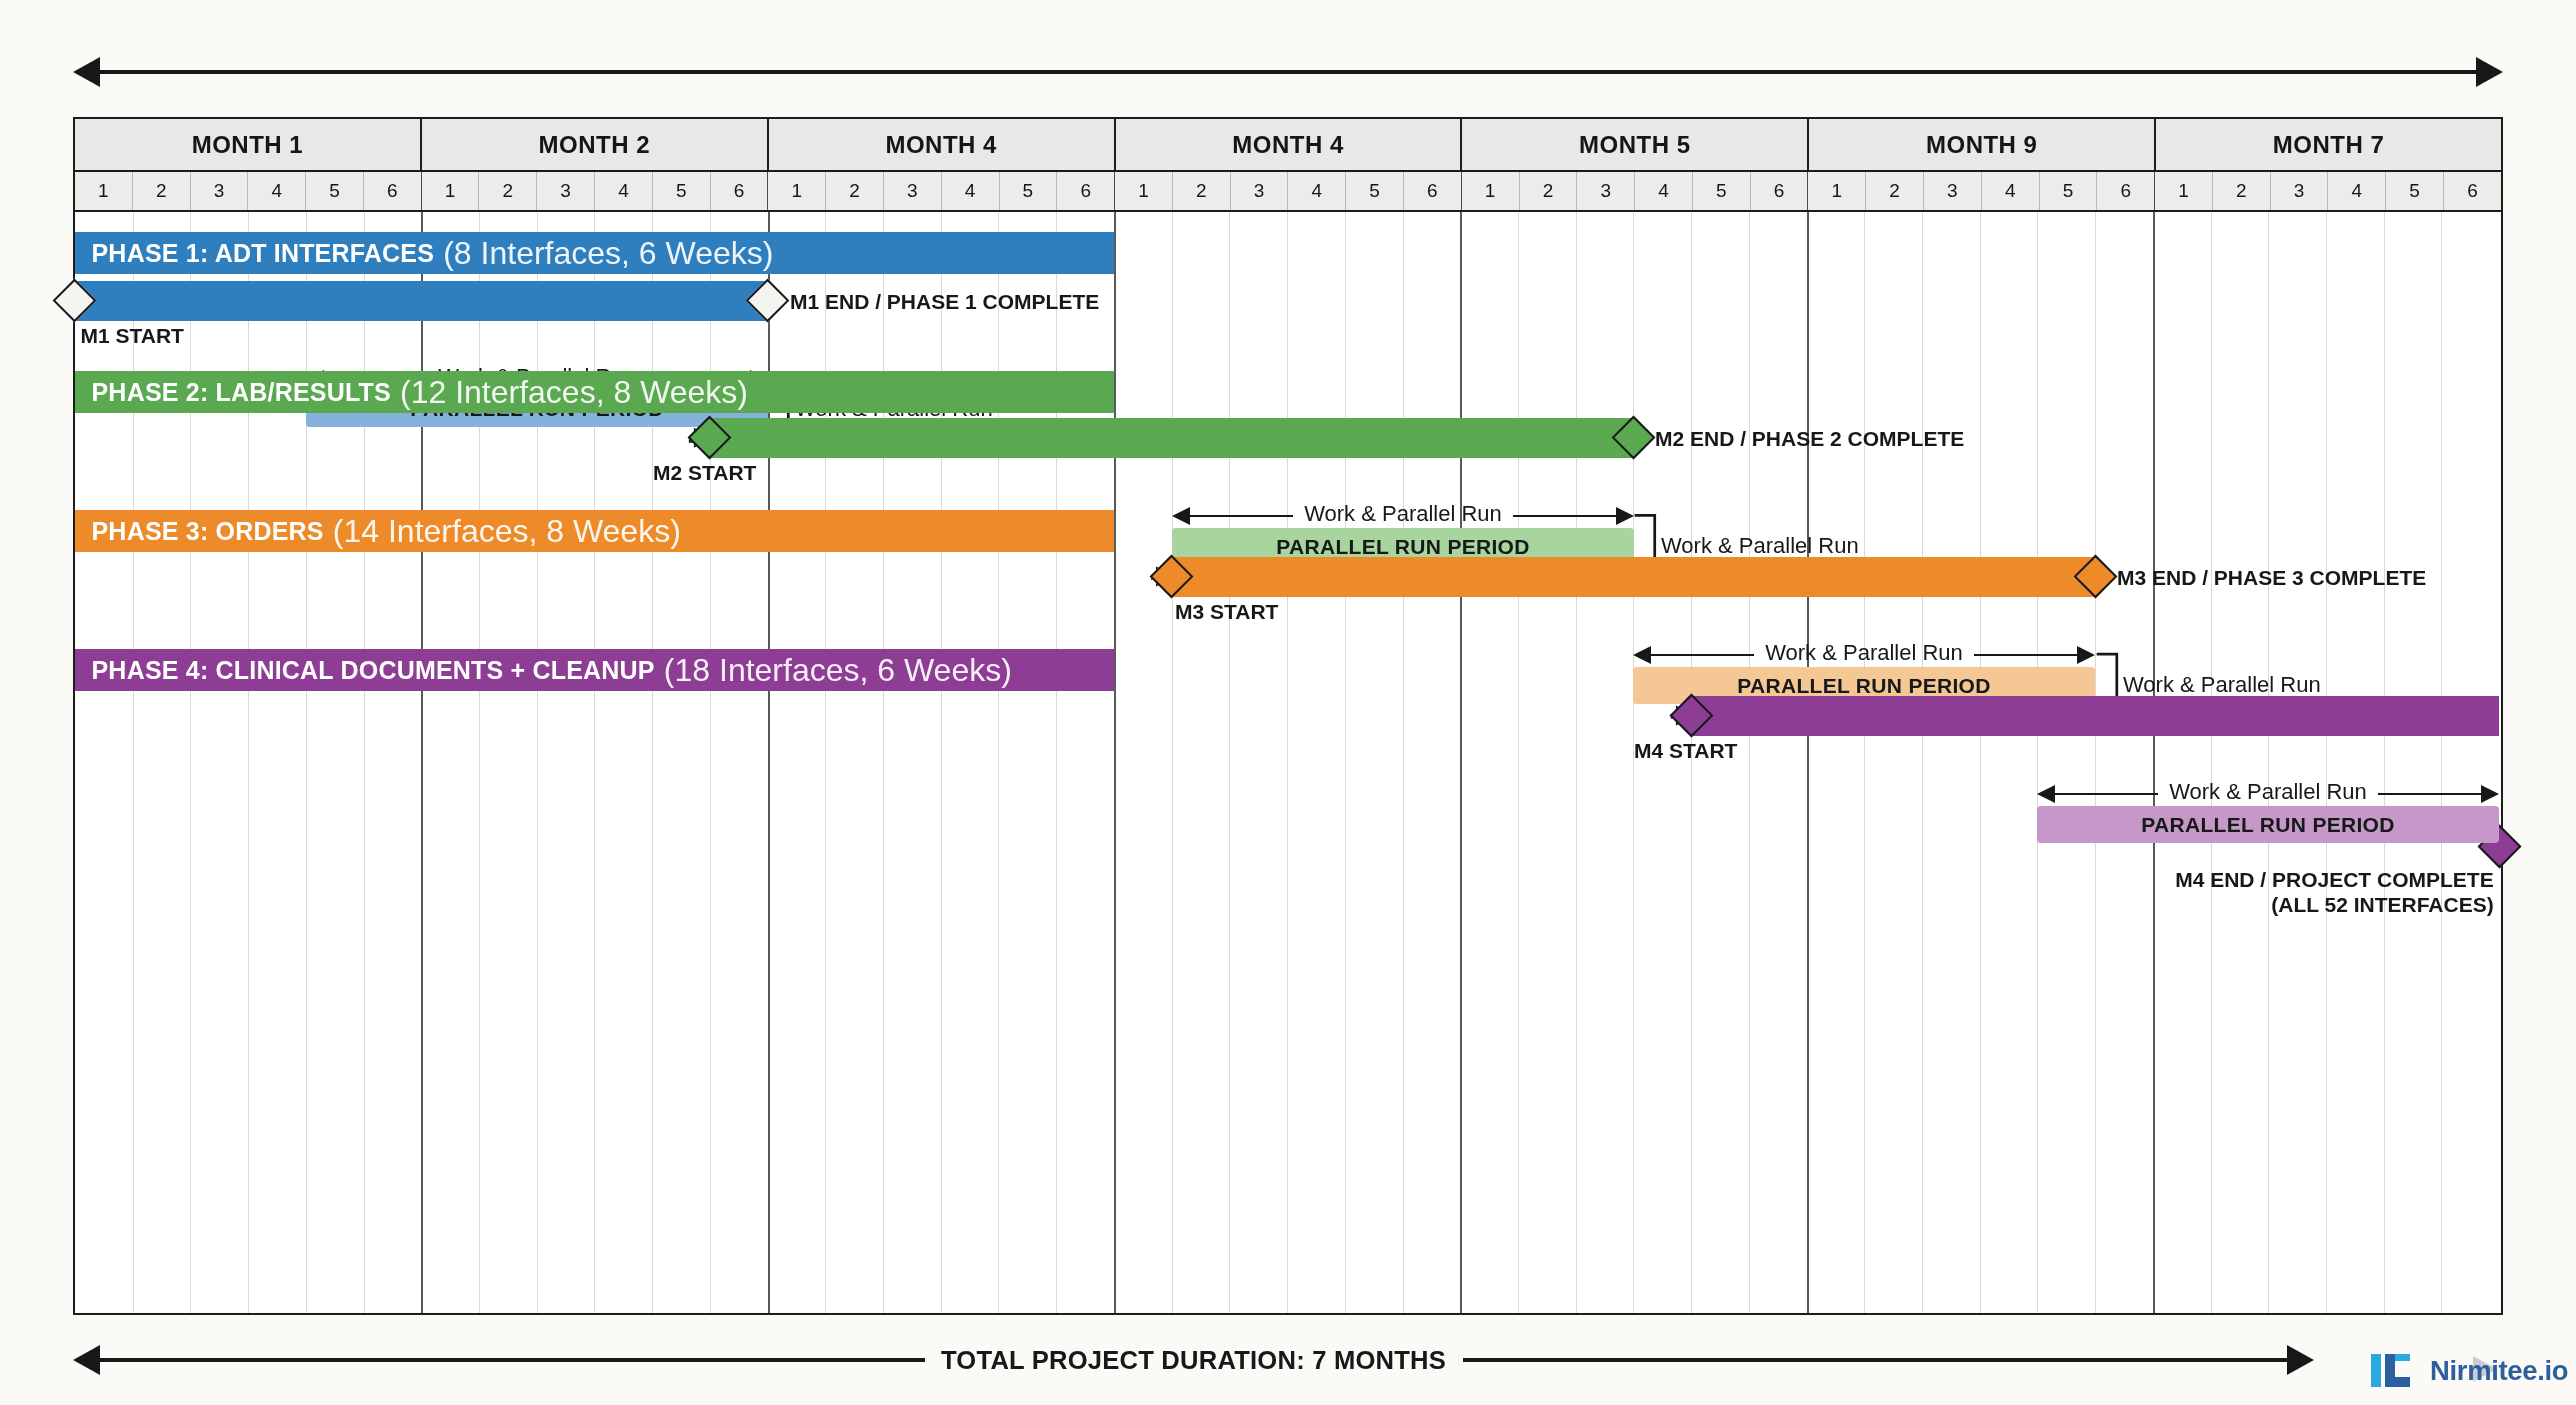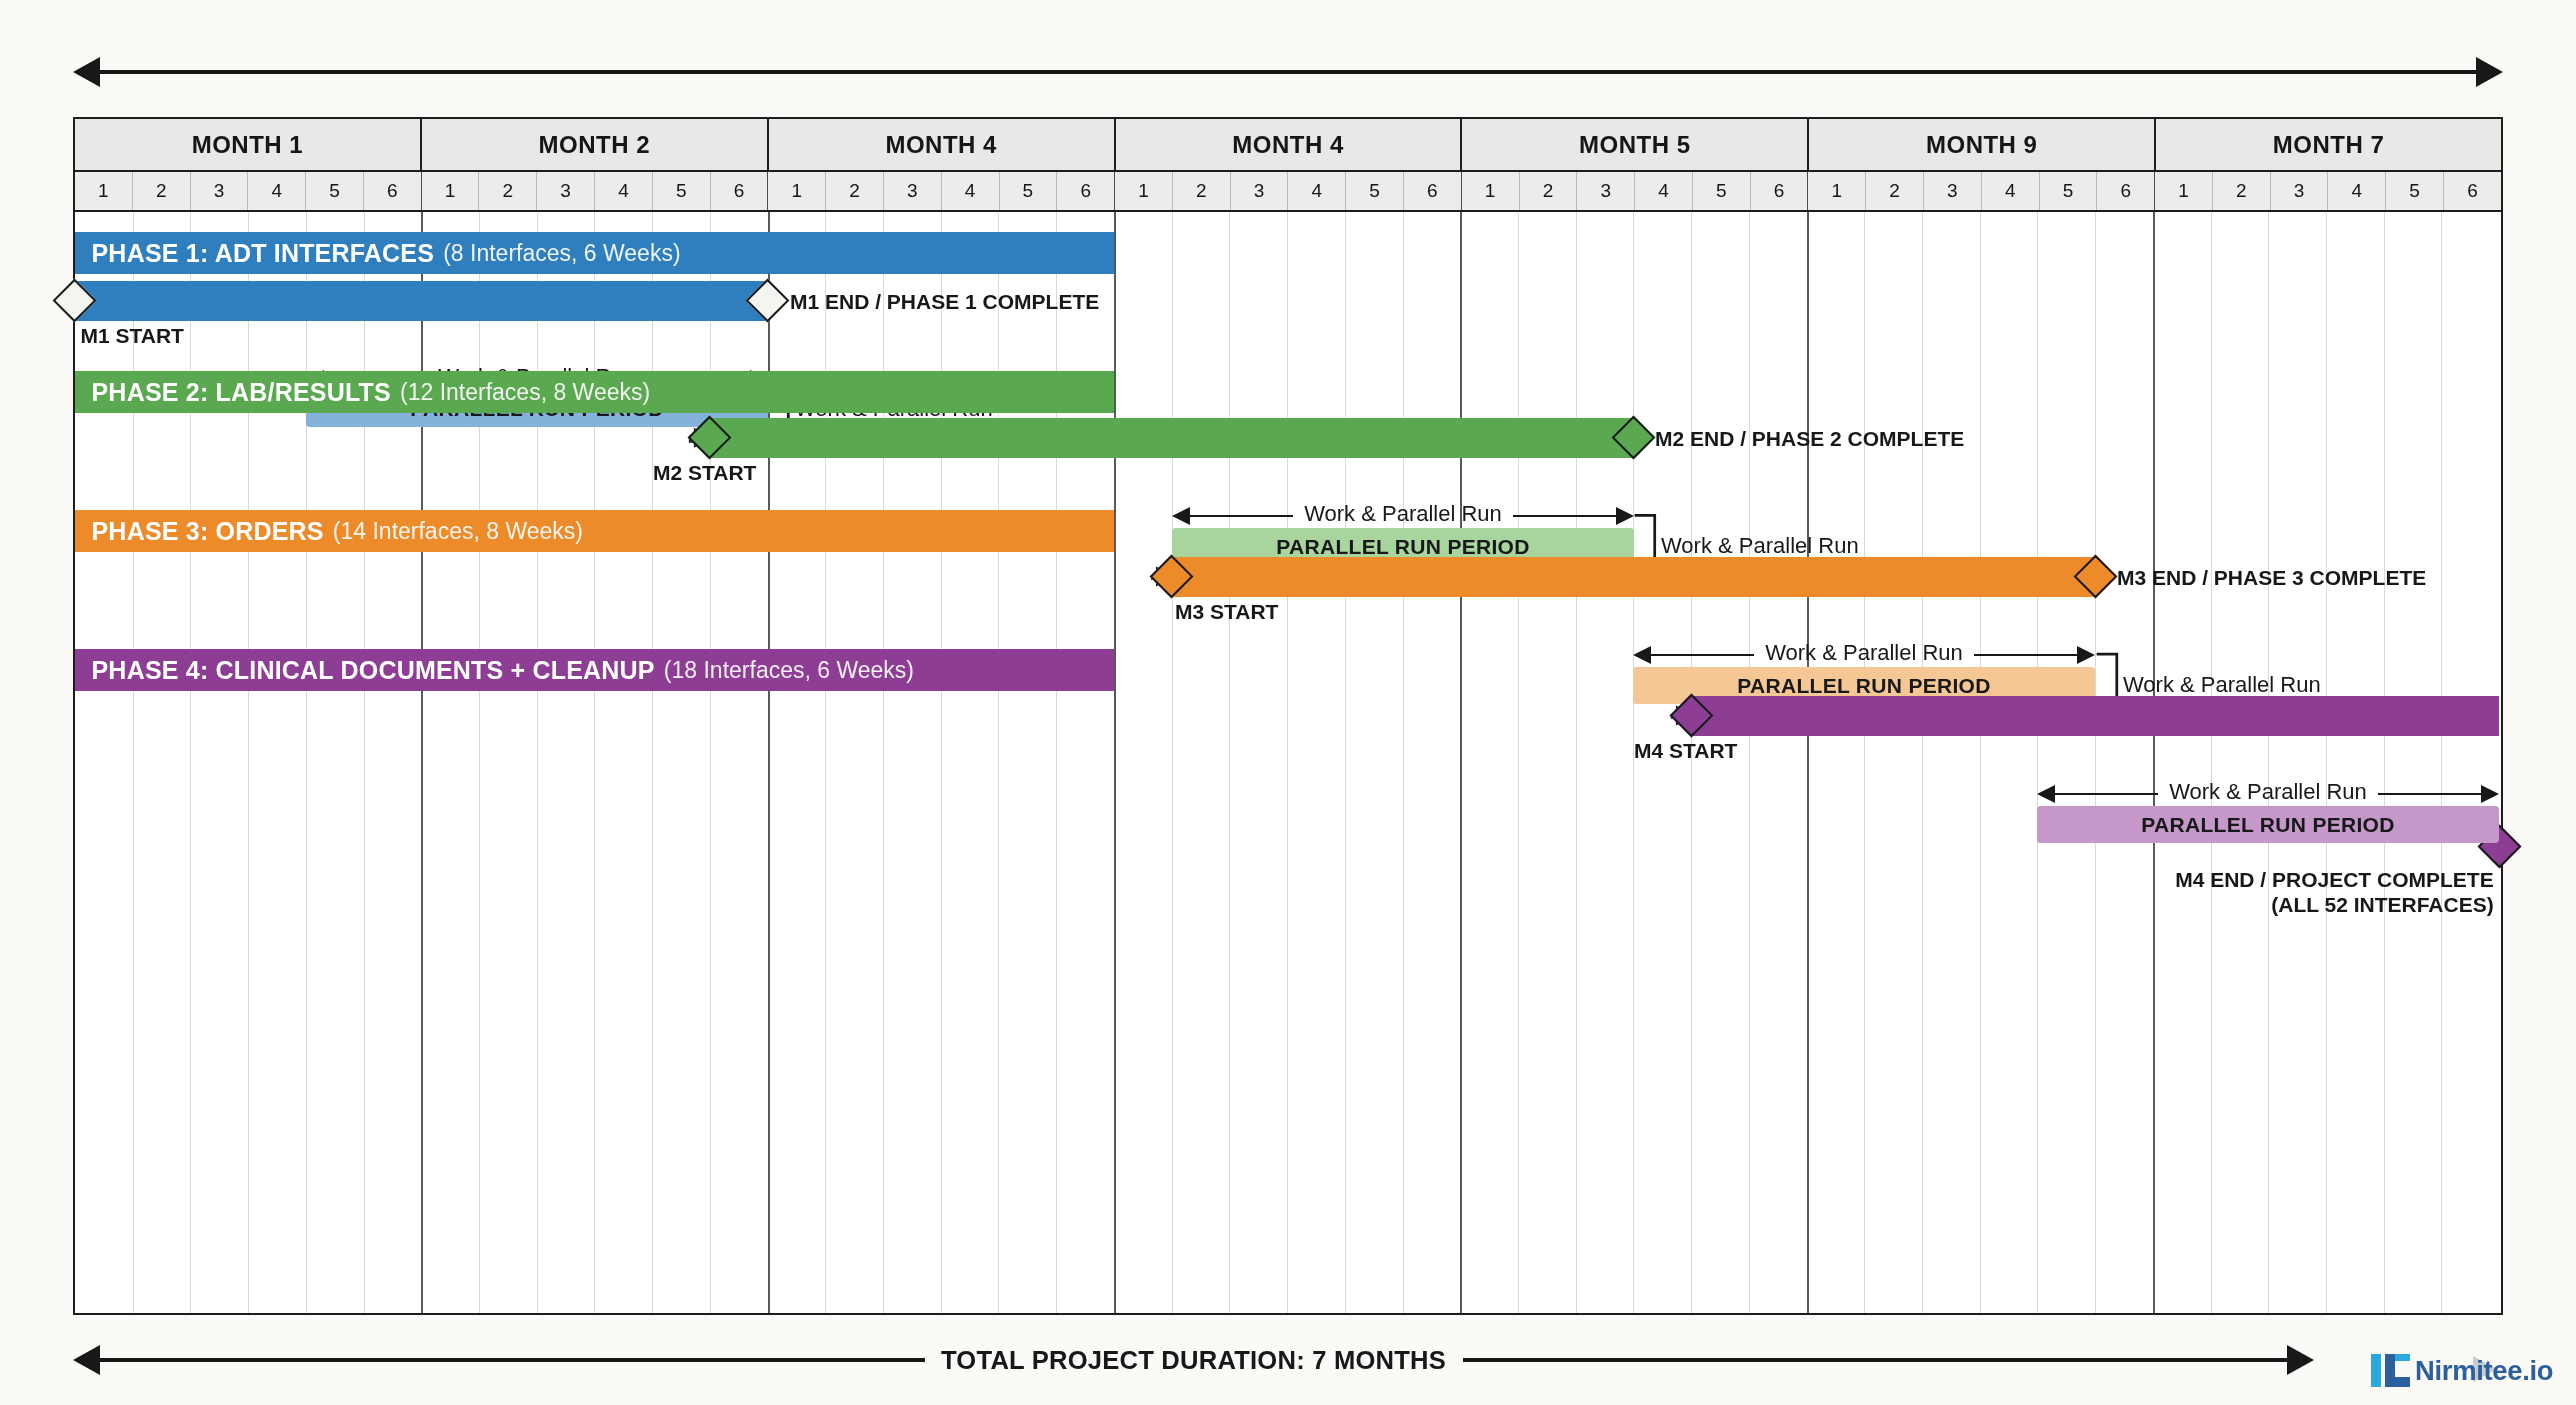--- a/index.html
+++ b/index.html
@@ -31,21 +31,21 @@
 
   
   #plot{position:absolute;left:0;top:93px;right:0;bottom:0;}
   .vline{position:absolute;top:0;bottom:0;width:0.9px;background:#d9d9d7;}
   .vline.month{width:1.8px;background:#58595b;}
 
   
   .phaseHeader{position:absolute;height:42px;display:flex;align-items:center;
                padding-left:16.5px;box-sizing:border-box;white-space:nowrap;color:#ffffff;}
   .phaseHeader b{font-weight:bold;font-size:25px;letter-spacing:0.2px;}
-  .phaseHeader span.sub{font-weight:normal;font-size:23px;margin-left:9.1px;opacity:.92;}
+  .phaseHeader span.sub{font-weight:normal;font-size:32px;margin-left:9.1px;opacity:.92;}
 
   
   .bar{position:absolute;height:40px;}
   .pbar{position:absolute;height:37px;display:flex;align-items:center;justify-content:center;
         border-radius:3.7px;font-weight:bold;font-size:21px;color:#16181a;letter-spacing:0.3px;white-space:nowrap;}
 
   
   .dia{position:absolute;width:31px;height:31px;transform:rotate(45deg);
        border:2.7px solid #16181a;box-sizing:border-box;}
 
@@ -59,21 +59,21 @@
   .spanArrow .sl{height:0;border-top:2.7px solid #16181a;flex:1 1 auto;}
   .spanArrow .sLab{font-size:22px;color:#16181a;white-space:nowrap;padding:0 11px;position:relative;top:-1.8px;}
   .aL,.aR{width:0;height:0;border-top:9.1px solid transparent;border-bottom:9.1px solid transparent;flex:0 0 auto;}
   .aL{border-right:18.3px solid #16181a;}
   .aR{border-left:18.3px solid #16181a;}
 
   
   #links{position:absolute;left:0;top:0;width:100%;height:100%;pointer-events:none;}
 
   
-  #logo{position:absolute;display:flex;align-items:center;gap:4px;}
+  #logo{position:absolute;display:flex;align-items:center;gap:19px;}
   #logo .mark{position:relative;width:40px;height:37px;}
   #logo .mark i{position:absolute;display:block;}
   #logo .b1{left:0;top:1.8px;width:10px;height:33px;background:#2aa9e0;}
   #logo .b2{left:13.7px;top:1.8px;width:10px;height:33px;background:#2b5f9e;}
   #logo .b3{left:13.7px;top:25px;width:25.6px;height:10px;background:#2b5f9e;}
   #logo .b4{left:13.7px;top:1.8px;width:25.6px;height:7.3px;background:#2aa9e0;}
   #logo .tri{width:0;height:0;border-top:13.7px solid transparent;border-bottom:13.7px solid transparent;
              border-left:24px solid #c9cdd2;position:absolute;left:102px;top:3.7px;}
   #logo .txt{font-size:27.4px;font-weight:bold;color:#2b5f9e;letter-spacing:-0.3px;position:relative;z-index:2;}
 </style>

